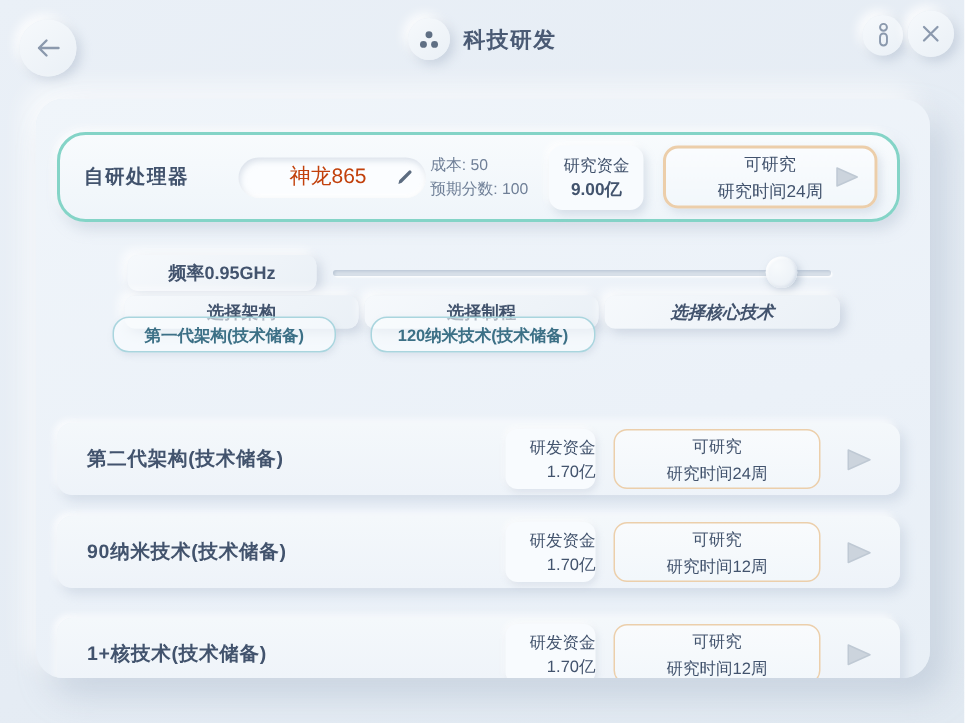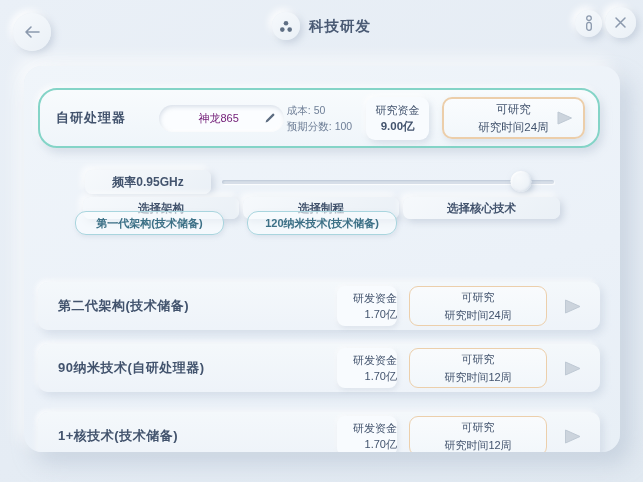--- a/index.html
+++ b/index.html
@@ -53,21 +53,21 @@
     box-shadow: 3px 5px 9px rgba(163,177,198,.35), -2px -2px 6px rgba(255,255,255,.9);
     display:flex; align-items:center; padding:0 13px 0 16px;
   }
   .proc-title { width:80px; font-size:13px; font-weight:bold; color:#42536d; letter-spacing:1px; }
   .name-pill {
     margin-left:24px; width:125px; height:27px; border-radius:14px;
     background:#fbfdff;
     box-shadow: inset 1px 2px 4px rgba(168,182,200,.4), inset -1px -2px 3px #fff;
     display:flex; align-items:center; padding:0 8px 0 14px;
   }
-  .name-value { flex:1; text-align:center; font-size:11px; color:#701a75; }
+  .name-value { flex:1; text-align:center; font-size:14px; color:#c2410c; }
   .cost-block { margin-left:3px; width:78px; font-size:10.5px; color:#6f7f97; line-height:1.55; }
   .funds-badge {
     margin-left:2px; width:63px; height:43px; border-radius:9px;
     background:#f8fbfe;
     box-shadow: 2px 3px 6px rgba(166,180,200,.35), -2px -2px 5px rgba(255,255,255,.95);
     display:flex; flex-direction:column; align-items:center; justify-content:center; gap:1px;
     color:#42536d; font-size:11px;
   }
   .funds-badge .val { font-weight:bold; font-size:11.5px; }
   .action-btn {
@@ -96,21 +96,21 @@
     box-shadow: 2px 3px 6px rgba(150,165,186,.55), inset -1px -1px 2px rgba(205,215,228,.8), inset 1px 1px 2px #fff;
     transform:translateX(-50%); cursor:pointer;
   }
   .sel-btn {
     position:absolute; top:131px; height:22px; border-radius:7px;
     display:flex; align-items:center; justify-content:center;
     font-size:11.5px; font-weight:bold; color:#42536d; cursor:pointer;
   }
   .sel-1 { left:59px;  width:156px; }
   .sel-2 { left:219px; width:156px; }
-  .sel-3 { left:379px; width:157px; }
+  .sel-3 { left:379px; width:157px;font-style:italic; }
   .chip {
     position:absolute; top:145px; height:24px; border-radius:11px;
     border:1.5px solid #a9d5de;
     background: rgba(250,253,255,.6);
     box-shadow: 1px 2px 4px rgba(166,180,200,.25);
     display:flex; align-items:center; justify-content:center;
     font-size:11px; font-weight:bold; color:#3c7086; cursor:pointer;text-align:center;
   }
   .chip-1 { left:51px;  width:149px; }
   .chip-2 { left:223px; width:150px; }
@@ -234,21 +234,21 @@
         <div>研究时间24周</div>
       </div>
       <span class="row-arrow">
         <svg width="21" height="19" viewBox="0 0 21 19">
             <path d="M3.5 3 L18 9.5 L3.5 16 Z" fill="#ccd4dd" stroke="#bfc9d4" stroke-width="1" stroke-linejoin="round"></path>
           </svg>
       </span>
     </div>
 
     <div class="row-card row-2">
-      <div class="row-name">90纳米技术(自研处理器)</div>
+      <div class="row-name">90纳米技术(技术储备)</div>
       <div class="row-funds">
         <div>研发资金</div>
         <div>1.70亿</div>
       </div>
       <div class="row-action">
         <div>可研究</div>
         <div>研究时间12周</div>
       </div>
       <span class="row-arrow">
         <svg width="21" height="19" viewBox="0 0 21 19">

